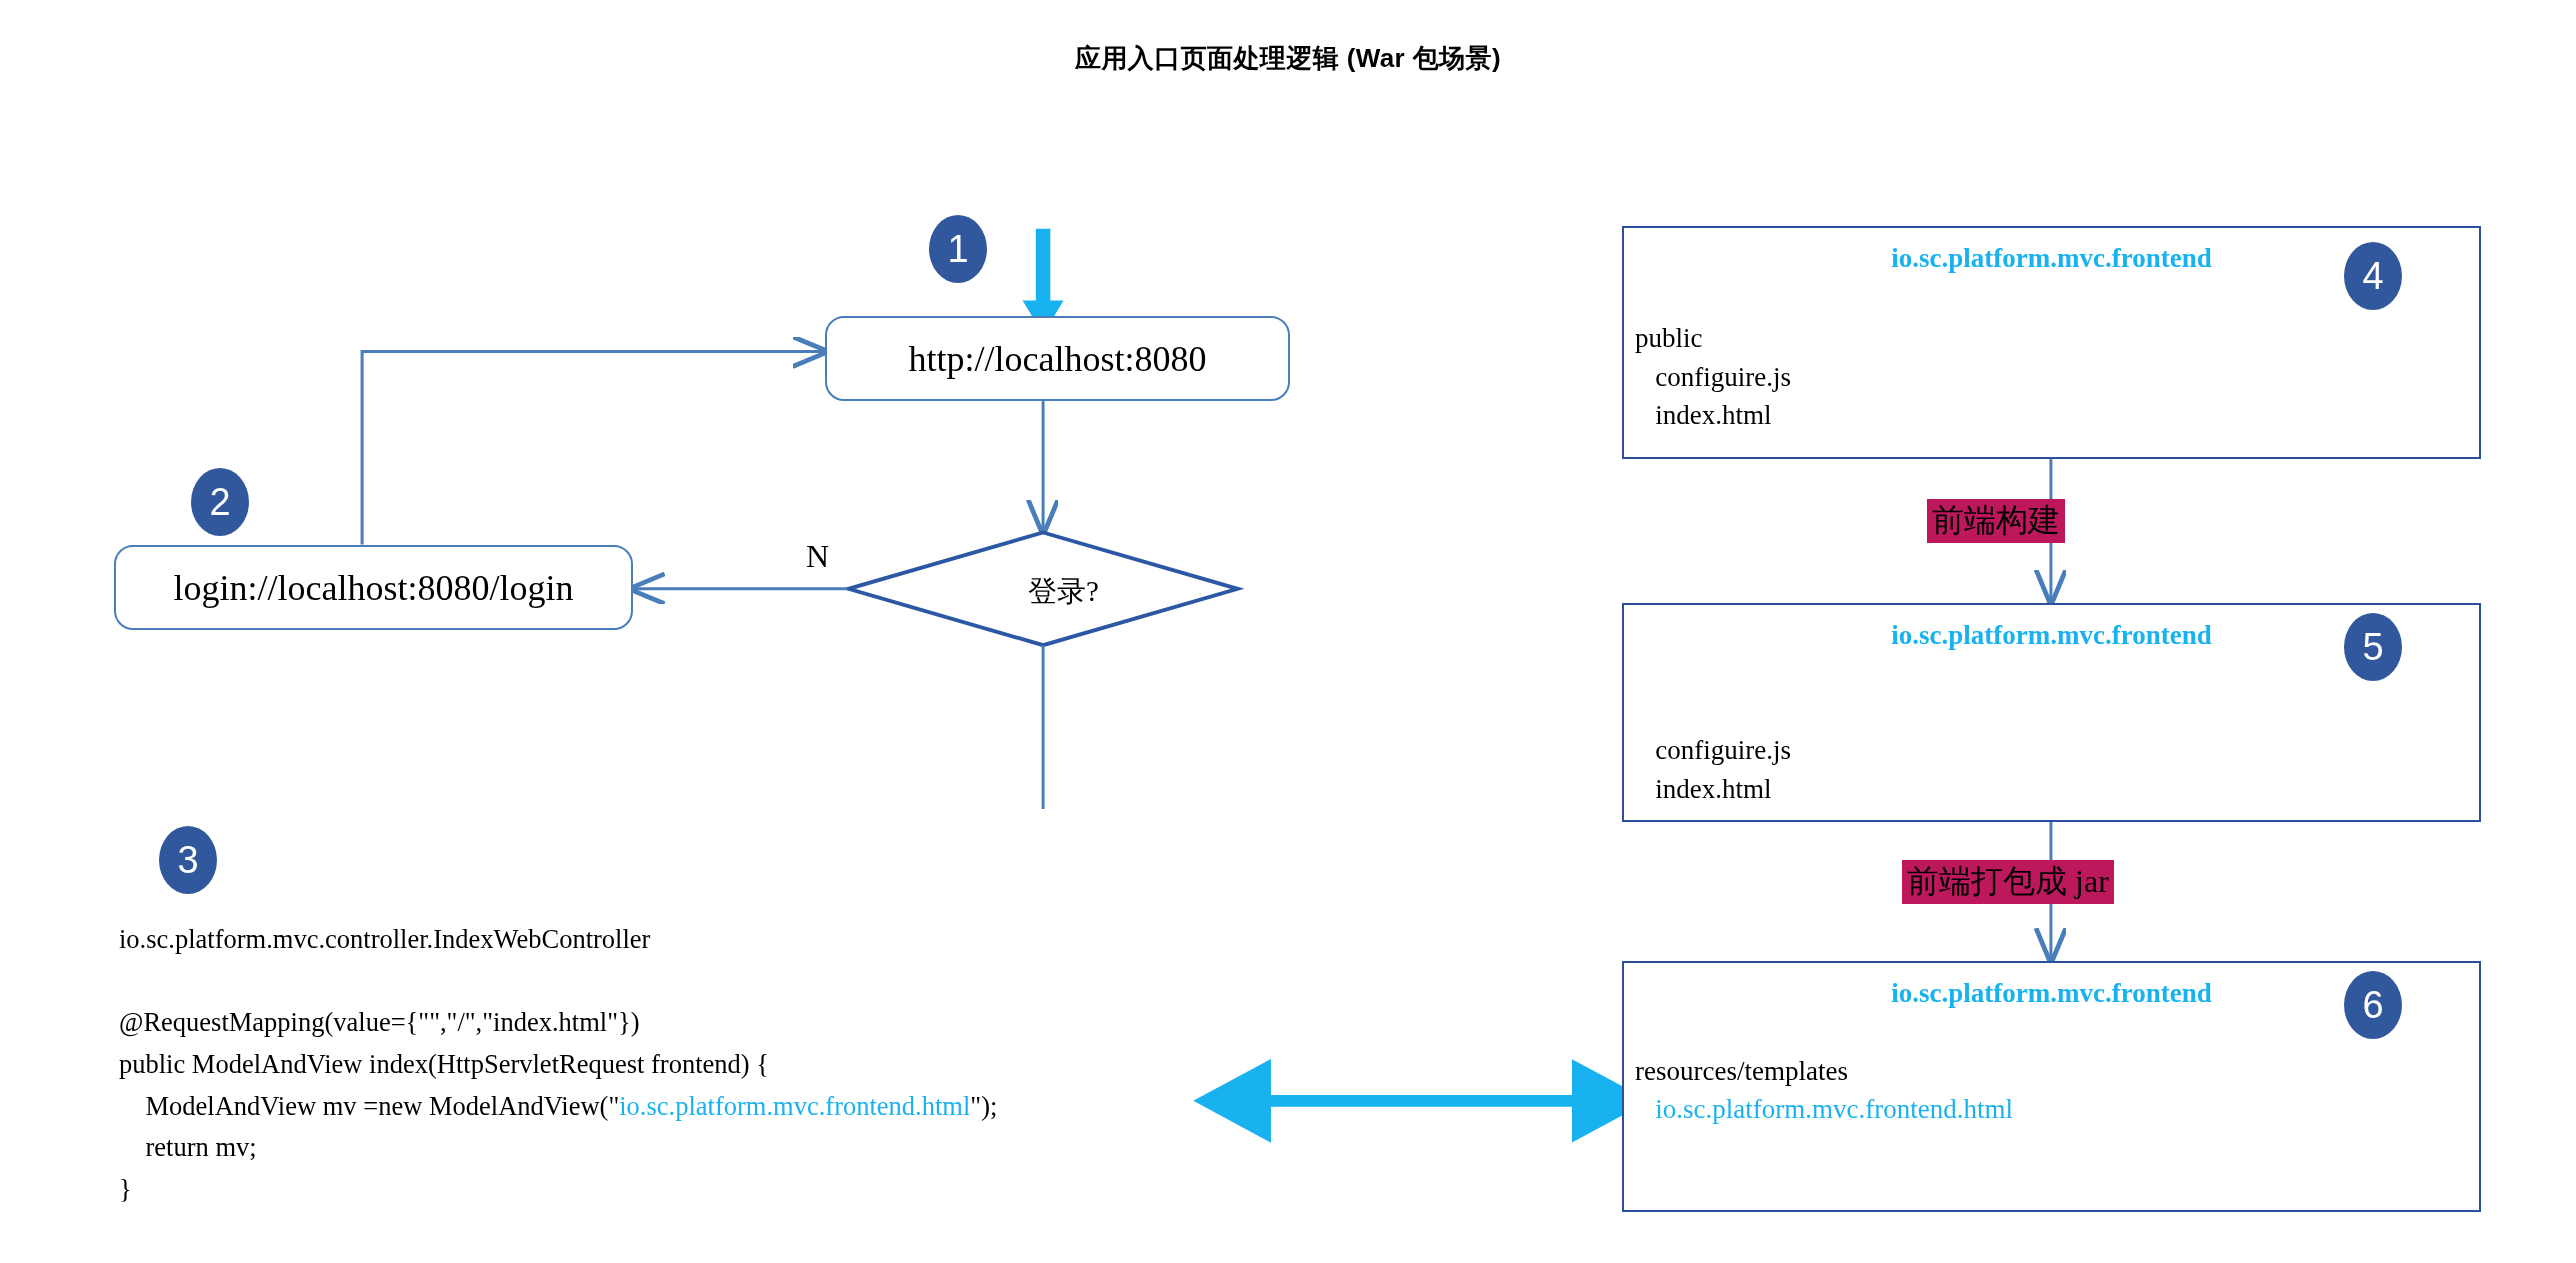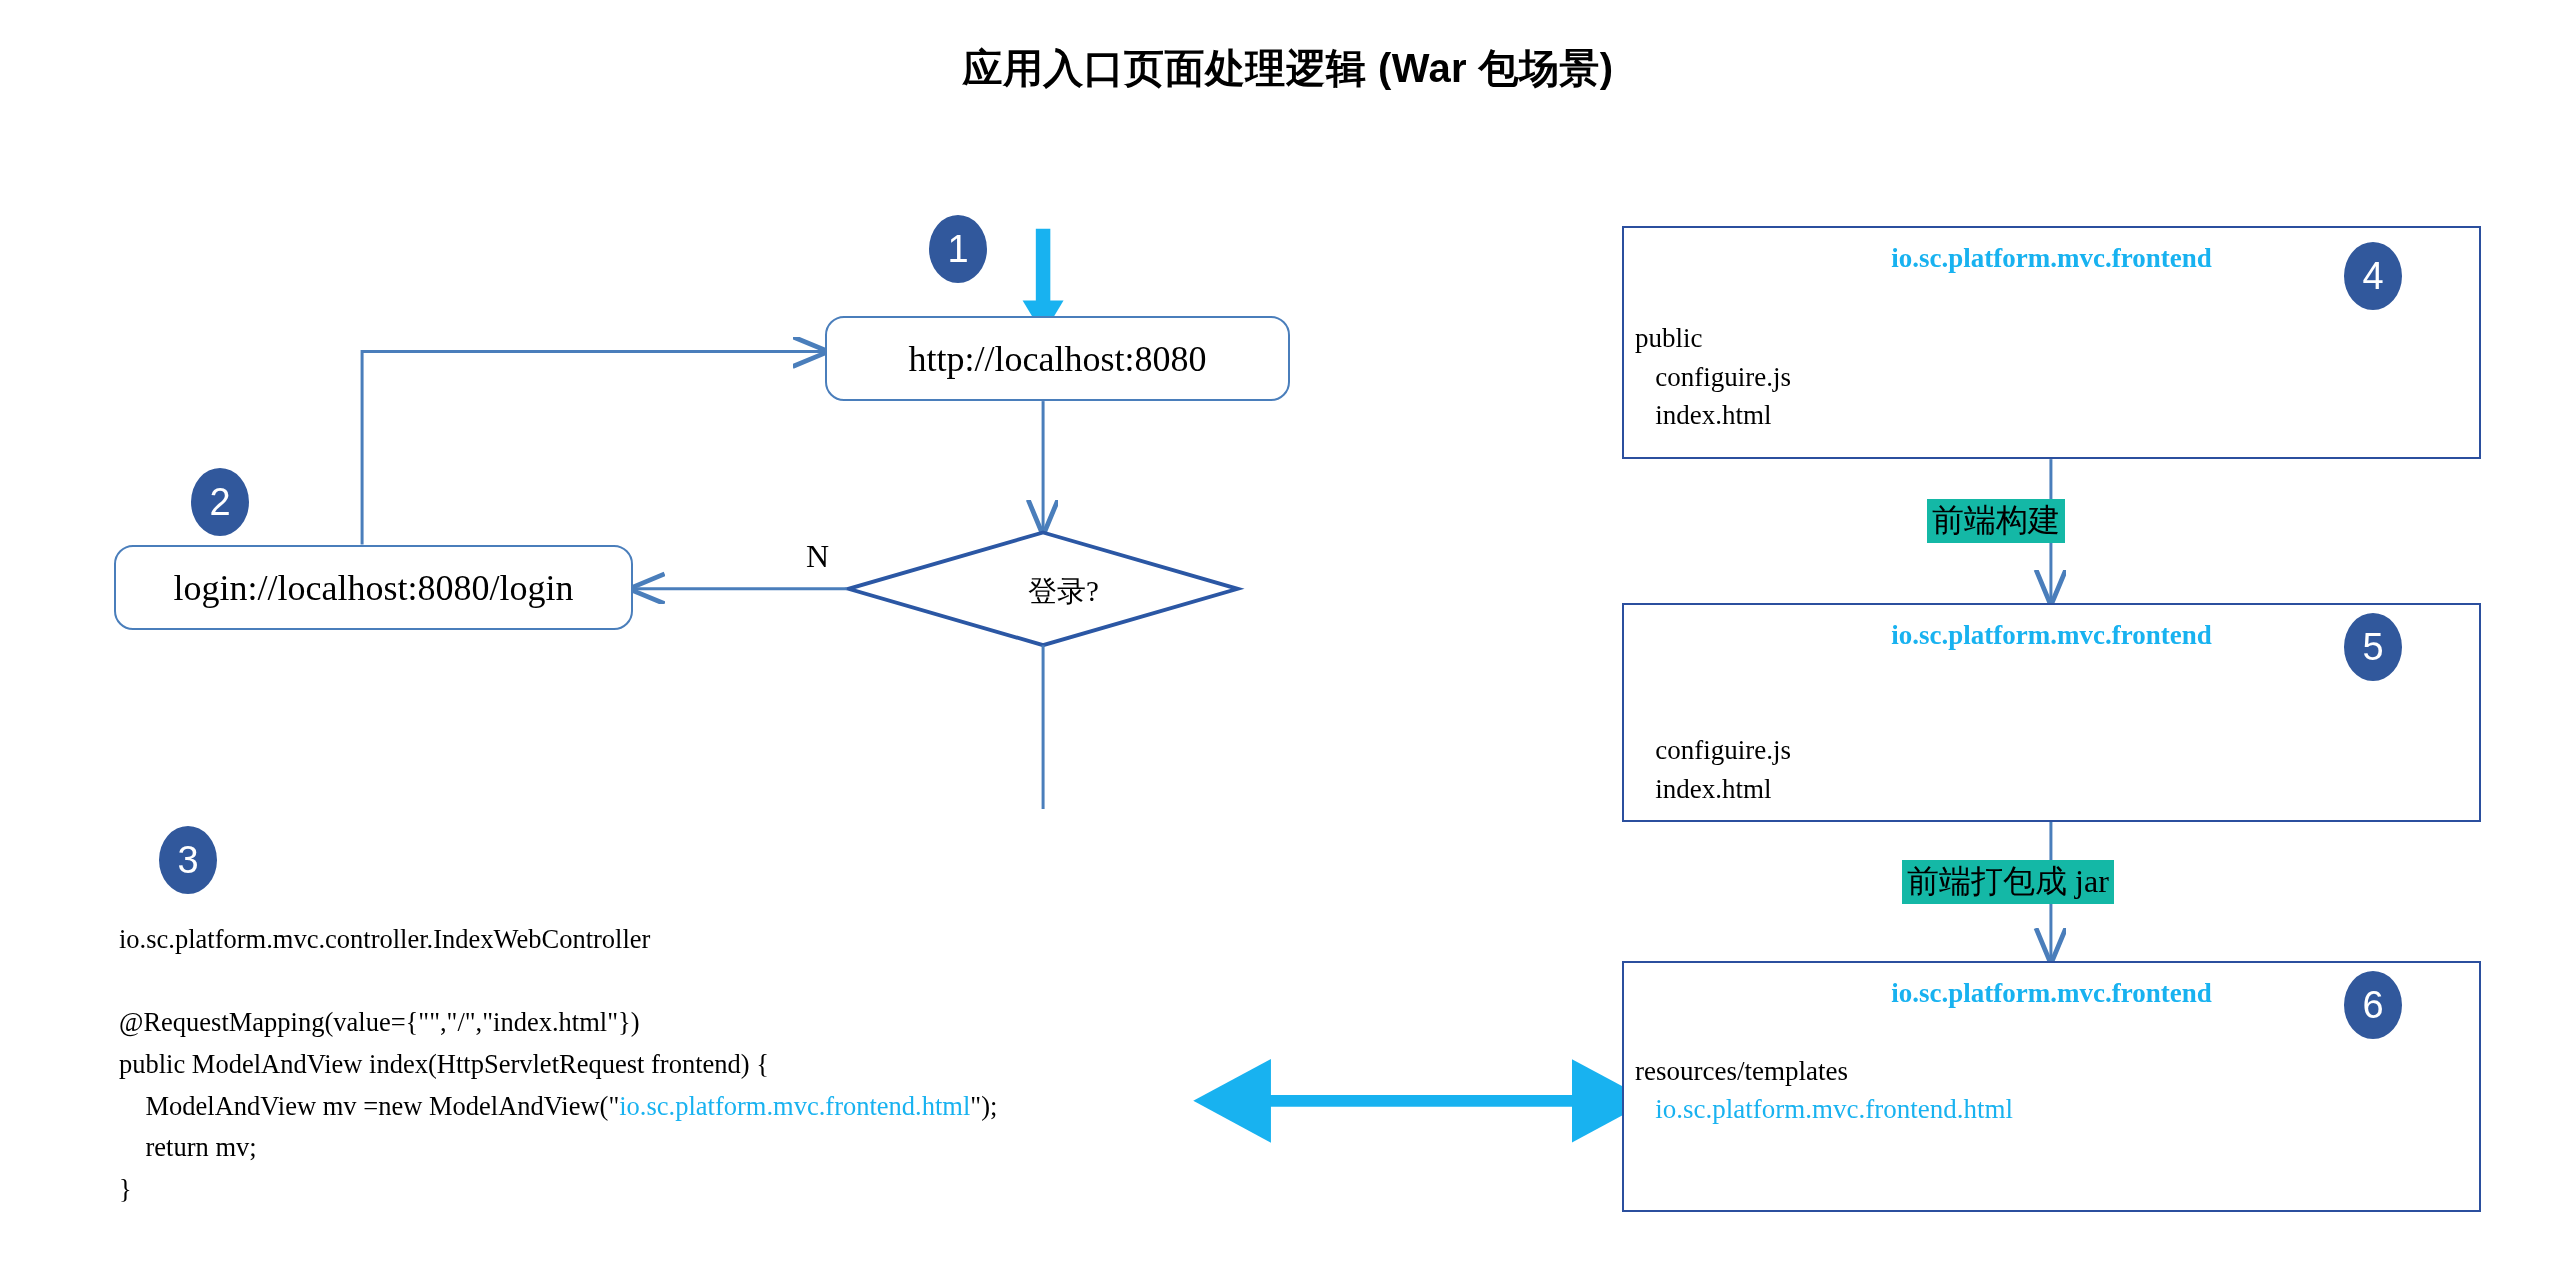--- a/index.html
+++ b/index.html
@@ -28,21 +28,21 @@
 
   
   #diagram-title {
     position: absolute;
     top: 41px;
     left: 0;
     width: 2576px;
     text-align: center;
     font-family: "Liberation Sans", "DejaVu Sans", sans-serif;
     font-weight: bold;
-    font-size: 40px;
+    font-size: 26px;
     color: #000000;
     letter-spacing: 0.4px;
   }
 
   
   .url-node {
     position: absolute;
     box-sizing: border-box;
     border: 2.6px solid #4a7ebb;
     border-radius: 19px;
@@ -69,21 +69,21 @@
     color: #000000;
     font-family: "Liberation Serif", "DejaVu Serif", serif;
     white-space: nowrap;
   }
   .flow-label {
     position: absolute;
     font-size: 32px;
     color: #000000;
     font-family: "Liberation Serif", "DejaVu Serif", serif;
     white-space: nowrap;
-    background: #14b8a6;
+    background: #be185d;
     padding: 0 5.1px;
   }
 
   
   .badge {
     position: absolute;
     width: 58px;
     height: 68px;
     border-radius: 50%;
     background: #31589c;

